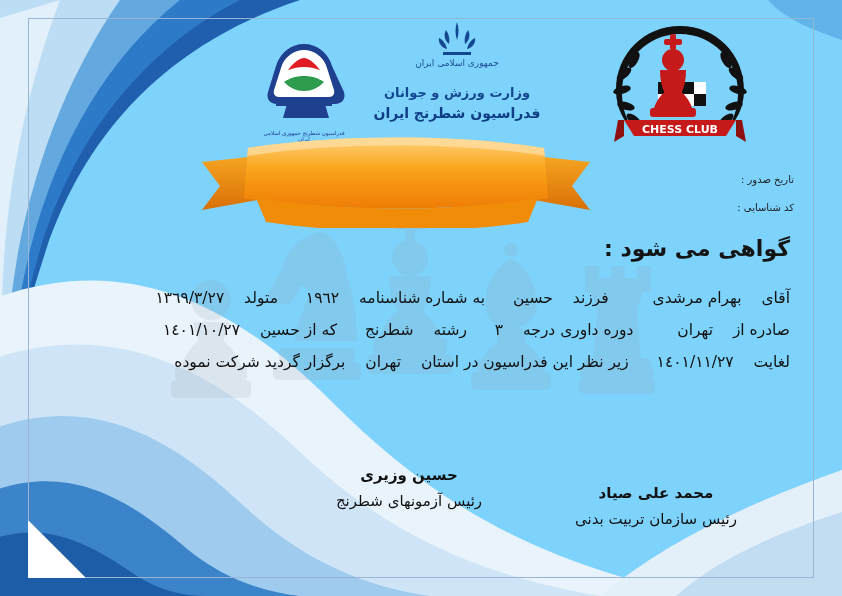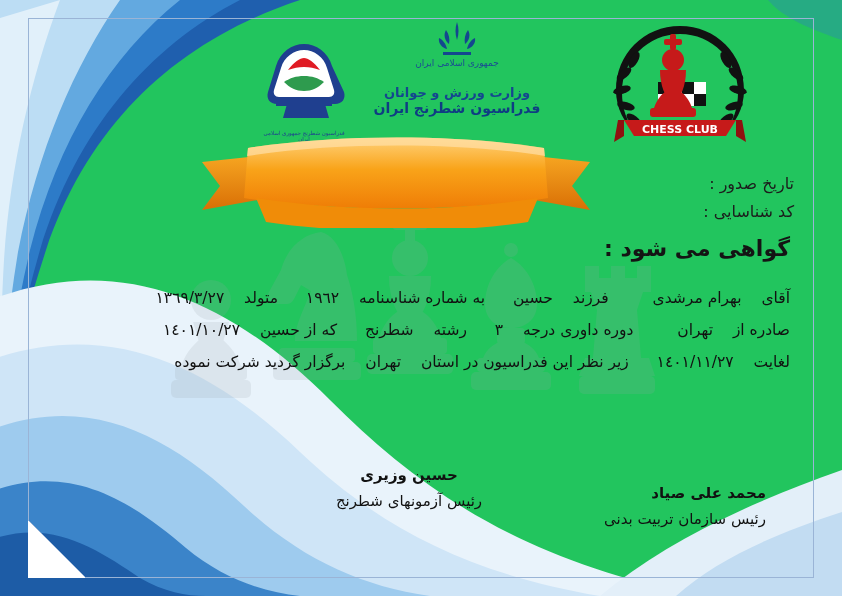--- a/index.html
+++ b/index.html
@@ -5,21 +5,21 @@
   html,body{margin:0;padding:0;}
   body{
     width:842px;height:596px;
     background:#ffffff;
     font-family:"DejaVu Sans", sans-serif;
     overflow:hidden;
   }
   .cert{
     position:relative;
     width:842px;height:596px;
-    background:#22c55e;
+    background:#7dd3fc;
     overflow:hidden;
   }
   
   .bg-swoosh{position:absolute;inset:0;overflow:hidden;pointer-events:none;}
   
   .frame{
     position:absolute;left:28px;top:18px;right:28px;bottom:18px;
     border:1px solid #9ab4d6;
     box-sizing:border-box;
   }
@@ -41,37 +41,37 @@
     position:absolute;left:258px;top:40px;width:92px;height:106px;
     text-align:center;
   }
   .logo-fed-text{
     position:absolute;left:352px;top:22px;width:210px;
     text-align:center;color:#14478f;
     direction:rtl;
   }
   .logo-fed-text .l1{font-size:9px;color:#1b4b93;margin-top:2px;}
   .logo-fed-text .l2{font-size:13px;font-weight:bold;color:#14478f;margin-top:17px;letter-spacing:0;}
-  .logo-fed-text .l3{font-size:14px;font-weight:bold;color:#0f3d83;}
+  .logo-fed-text .l3{font-size:14px;font-weight:bold;color:#0f3d83;margin-top:5px;}
   .club-logo{
     position:absolute;left:600px;top:20px;width:160px;height:130px;
   }
   
   .ribbon-wrap{position:absolute;left:196px;top:132px;width:400px;height:96px;}
   .ribbon-title{
     position:absolute;left:0;top:22px;width:400px;
     text-align:center;
     font-size:25px;font-weight:bold;color:#b50000;
     text-shadow:0 1px 0 #ffd9a0;
     direction:rtl;
   }
   
   .field-line{
     position:absolute;right:48px;
-    font-size:16px;color:#1c1c1c;direction:rtl;text-align:right;
+    font-size:10px;color:#1c1c1c;direction:rtl;text-align:right;
     letter-spacing:0;
   }
   .f-date{top:174px;}
   .f-code{top:202px;}
   
   .certify-head{
     position:absolute;right:52px;top:236px;
     font-size:22px;font-weight:bold;color:#141414;direction:rtl;
   }
   .body-text{
@@ -86,21 +86,21 @@
   .gap{display:inline-block;width:18px;}
   .gap-s{display:inline-block;width:10px;}
   .gap-l{display:inline-block;width:34px;}
   
   .sig{
     position:absolute;
     direction:rtl;text-align:center;
     font-size:15px;color:#111;line-height:26px;
   }
   .sig .name{font-weight:bold;}
-  .sig-right{right:76px;top:480px;width:220px;text-align:right;}
+  .sig-right{right:76px;top:480px;width:220px;}
   .sig-mid{right:318px;top:462px;width:230px;}
   
   .corner-cut{
     position:absolute;left:28px;bottom:18px;width:58px;height:58px;
     overflow:hidden;
   }
 </style>
 </head>
 <body>
 

